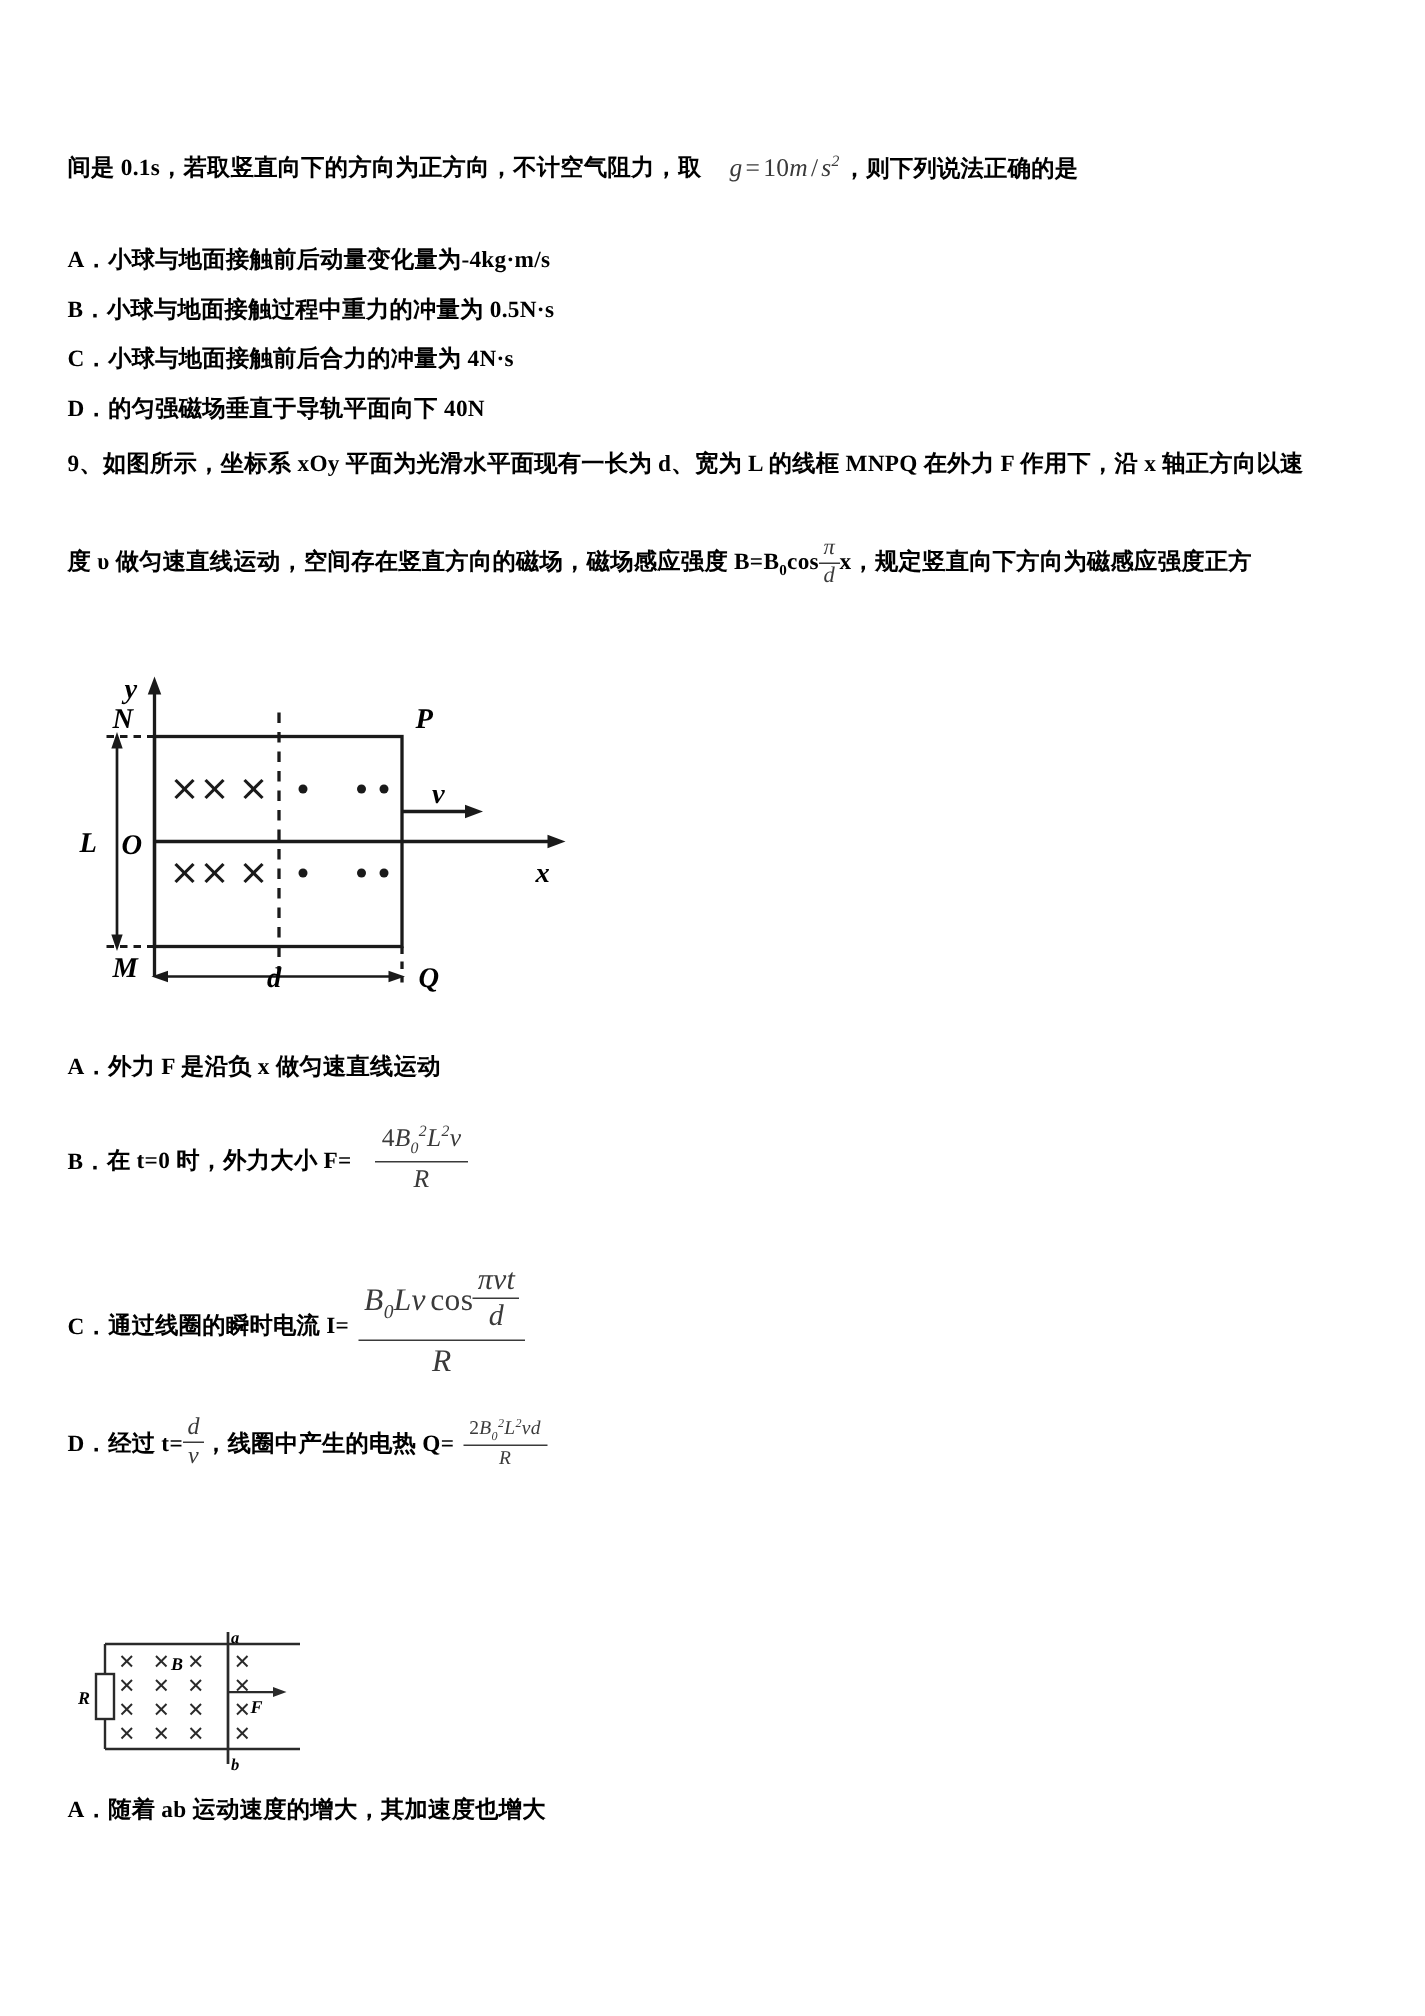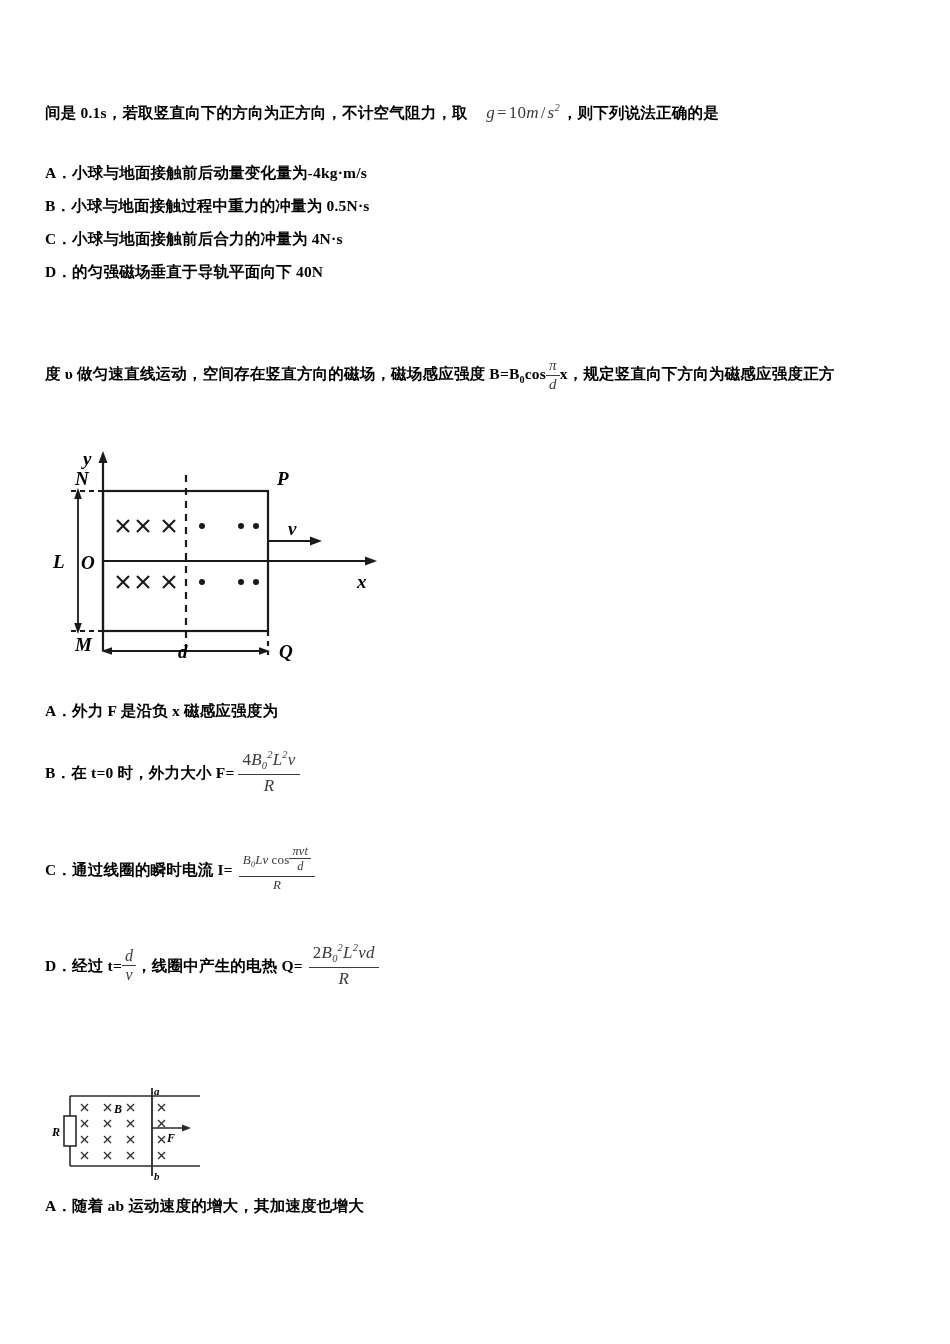--- a/index.html
+++ b/index.html
@@ -120,20 +120,21 @@
   <div class="opt" style="left:45px; top:196px;">
     <span class="opt-label">B．</span><span>小球与地面接触过程中重力的冲量为 0.5N·s</span>
   </div>
   <div class="opt" style="left:45px; top:229px;">
     <span class="opt-label">C．</span><span>小球与地面接触前后合力的冲量为 4N·s</span>
   </div>
   <div class="opt" style="left:45px; top:262px;">
     <span class="opt-label">D．</span><span>的匀强磁场垂直于导轨平面向下 40N</span>
   </div>
 
+  <div class="line" style="left:45px; top:300px;">9、如图所示，坐标系 xOy 平面为光滑水平面现有一长为 d、宽为 L 的线框 MNPQ 在外力 F 作用下，沿 x 轴正方向以速</div>
 
   <div class="line" style="left:45px; top:358px;">
     <span>度 υ 做匀速直线运动，空间存在竖直方向的磁场，磁场感应强度 B=B</span><sub style="font-size:0.65em;">0</sub><span>cos</span><span class="frac tight math" style="font-size:15px; top:-0.05em;">
       <span class="num">π</span>
       <span class="den">d</span>
     </span><span>x</span><span>，规定竖直向下方向为磁感应强度正方</span>
   </div>
 
 
   <div id="fig-mnpq">
@@ -202,43 +203,43 @@
       <text class="fig-label" x="232" y="42" font-size="19" id="lbl-P">P</text>
       <text class="fig-label" x="30" y="208" font-size="19" id="lbl-M">M</text>
       <text class="fig-label" x="234" y="215" font-size="19" id="lbl-Q">Q</text>
       <text class="fig-label" x="8" y="125" font-size="19" id="lbl-L">L</text>
       <text class="fig-label" x="133" y="215" font-size="19" id="lbl-d">d</text>
       <text class="fig-label" x="243" y="92" font-size="19" id="lbl-v">v</text>
     </svg>
   </div>
 
   <div class="opt" style="left:45px; top:701px;">
-    <span class="opt-label">A．</span><span>外力 F 是沿负 x 磁感应强度为</span>
+    <span class="opt-label">A．</span><span>外力 F 是沿负 x 做匀速直线运动</span>
   </div>
 
   <div class="opt" style="left:45px; top:752px;">
-    <span class="opt-label">B．</span><span>在 t=0 时，外力大小 F=</span><span class="frac math" style="font-size:17px; margin-left:4px;text-align:center;">
+    <span class="opt-label">B．</span><span>在 t=0 时，外力大小 F=</span><span class="frac math" style="font-size:17px; margin-left:16px;text-align:center;">
       <span class="num"><span class="up">4</span><em>B</em><sub>0</sub><sup>2</sup><em>L</em><sup>2</sup><em>v</em></span>
       <span class="den"><em>R</em></span>
     </span>
   </div>
 
   <div class="opt" style="left:45px; top:848px;">
-    <span class="opt-label">C．</span><span>通过线圈的瞬时电流 I=</span><span class="frac math" style="font-size:13px; margin-left:6px;">
+    <span class="opt-label">C．</span><span>通过线圈的瞬时电流 I=</span><span class="frac math" style="font-size:21px; margin-left:6px;">
       <span class="num"><em>B</em><sub>0</sub><em>Lv</em><span class="up" style="padding-left:3px;">cos</span><span class="frac tight" style="font-size:0.95em;">
           <span class="num"><em>πvt</em></span><span class="den"><em>d</em></span></span></span>
       <span class="den"><em>R</em></span>
     </span>
   </div>
 
   <div class="opt" style="left:45px; top:945px;">
     <span class="opt-label">D．</span><span>经过 t=</span><span class="frac tight math" style="font-size:16px;">
       <span class="num">d</span>
       <span class="den">v</span>
-    </span><span>，线圈中产生的电热 Q=</span><span class="frac math" style="font-size:17px; margin-left:6px;">
+    </span><span>，线圈中产生的电热 Q=</span><span class="frac math" style="font-size:13px; margin-left:6px;">
       <span class="num"><span class="up">2</span><em>B</em><sub>0</sub><sup>2</sup><em>L</em><sup>2</sup><em>vd</em></span>
       <span class="den"><em>R</em></span>
     </span>
   </div>
 
 
   <div id="fig-rails">
     <svg width="155" height="95" viewBox="0 0 155 95">
 
       <line x1="18" y1="8" x2="148" y2="8" stroke="#2a2a2a" stroke-width="1.6"></line>

